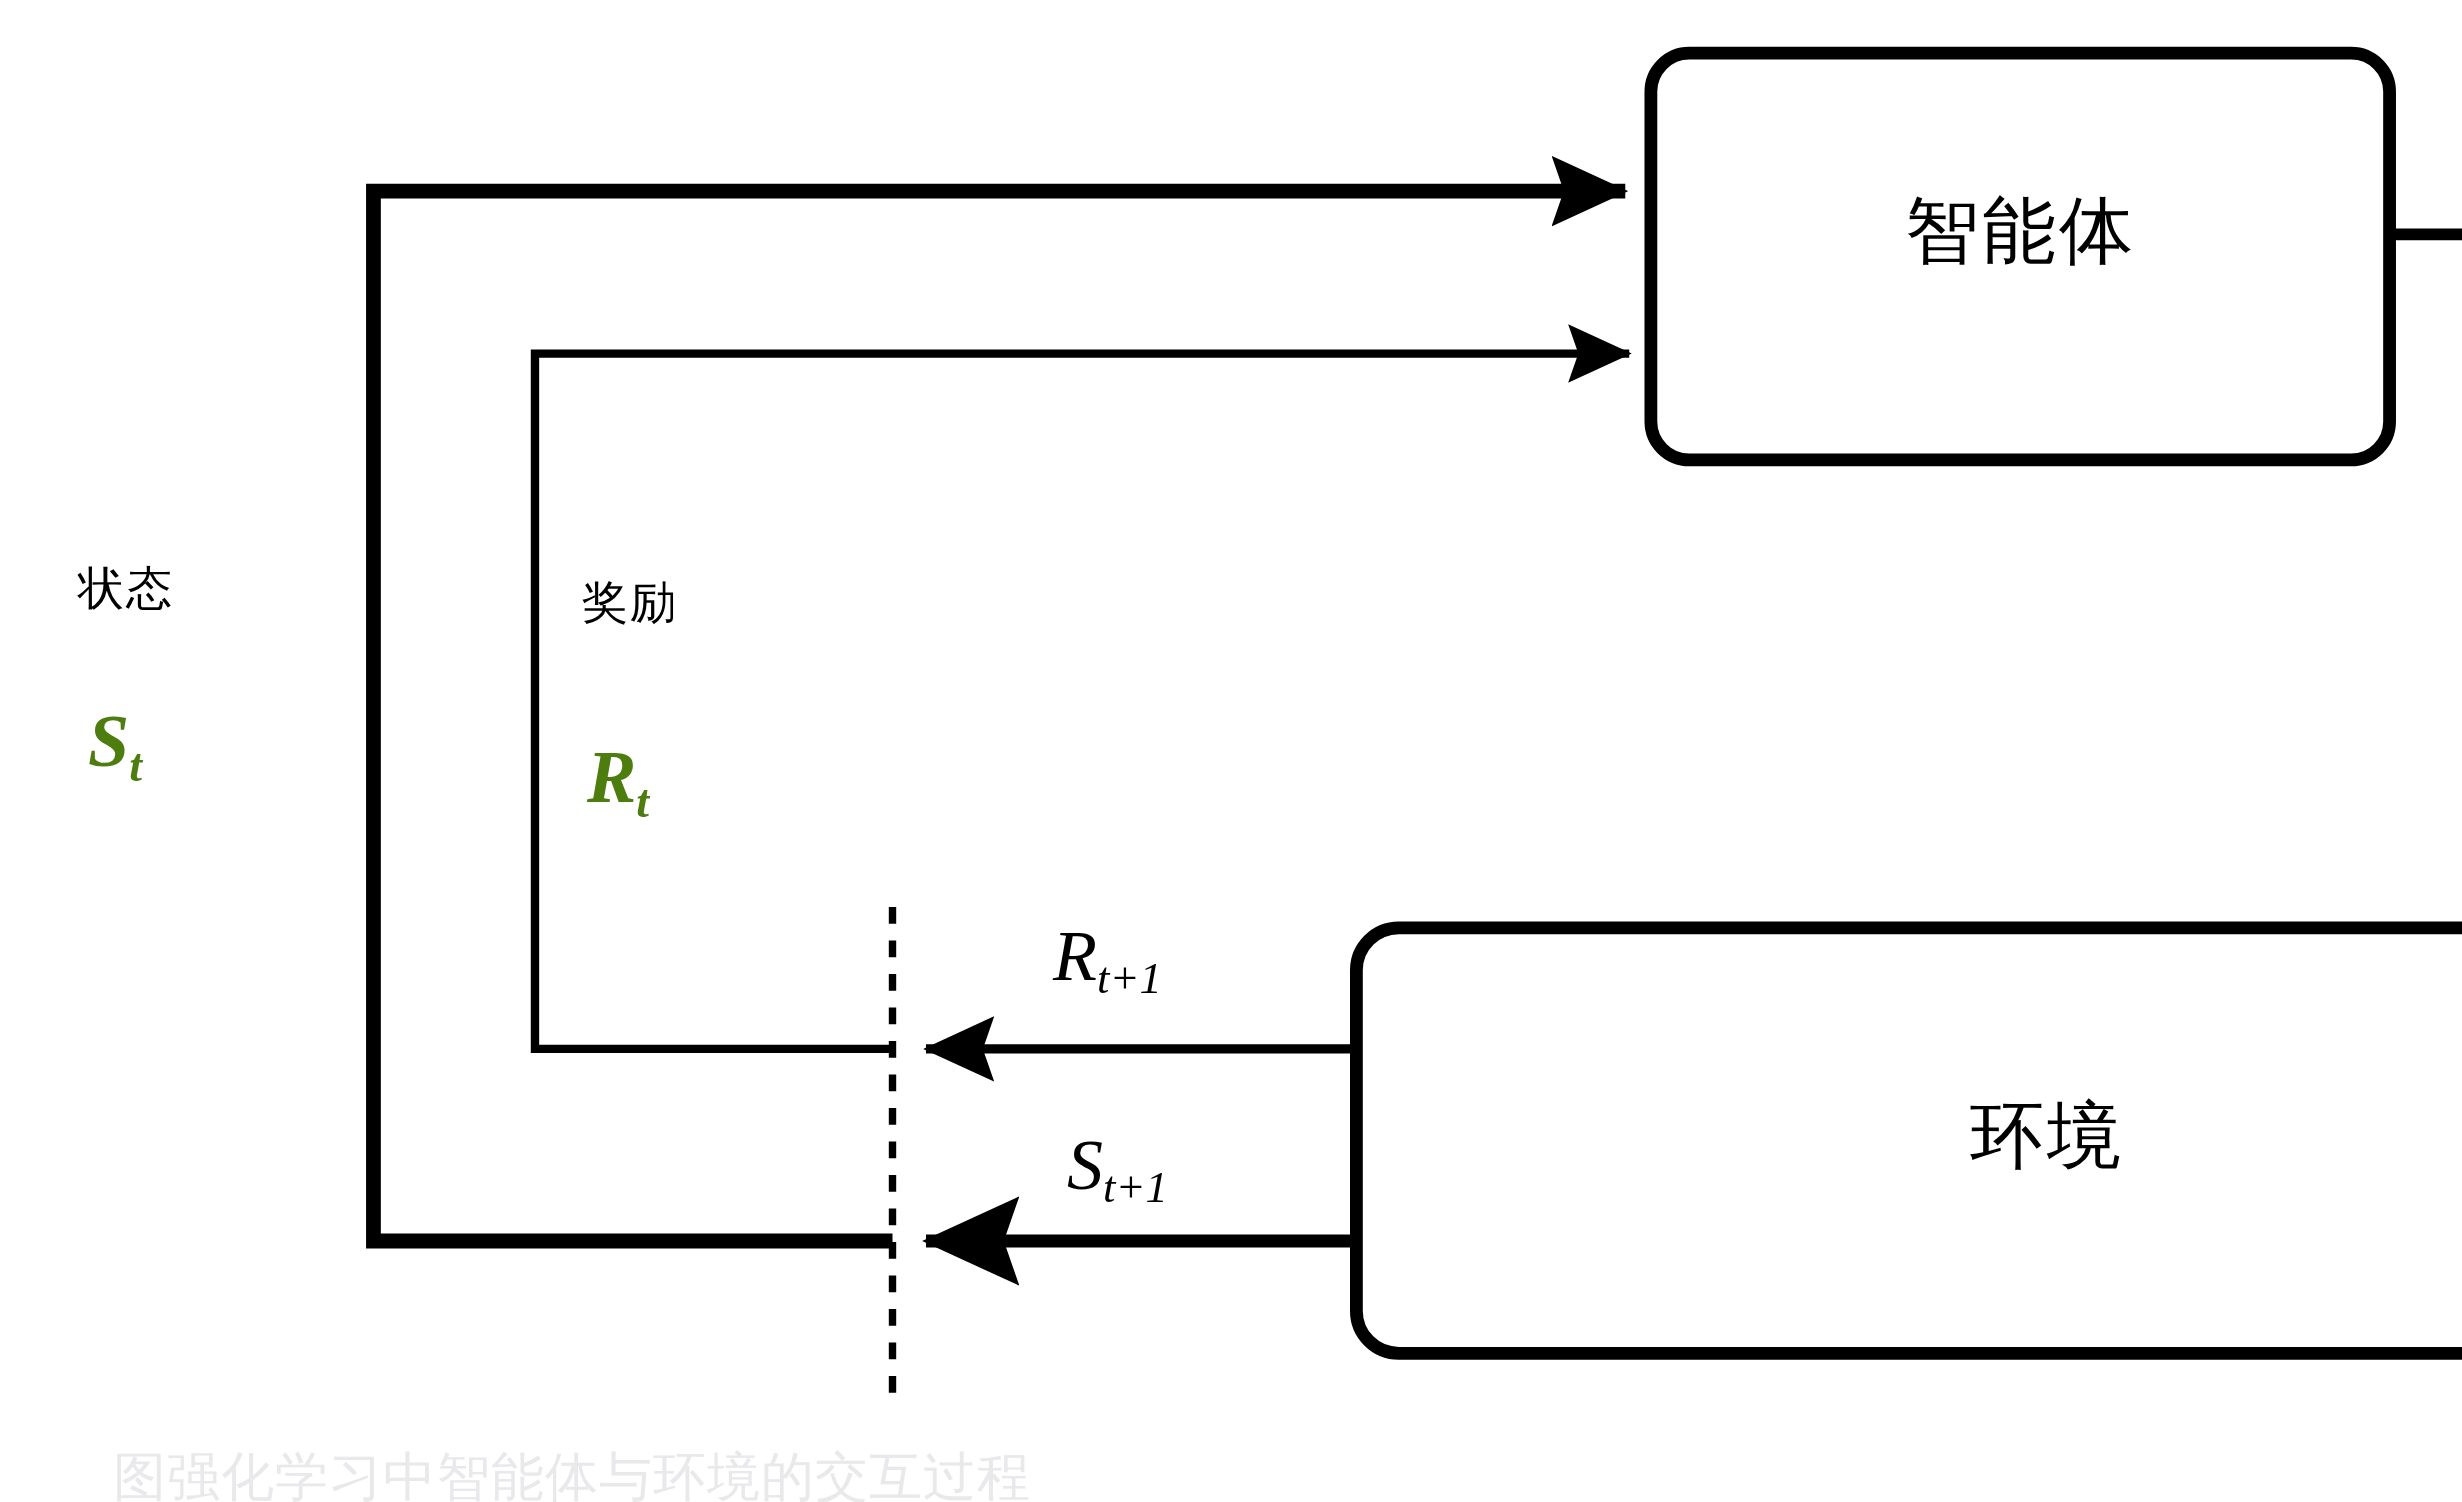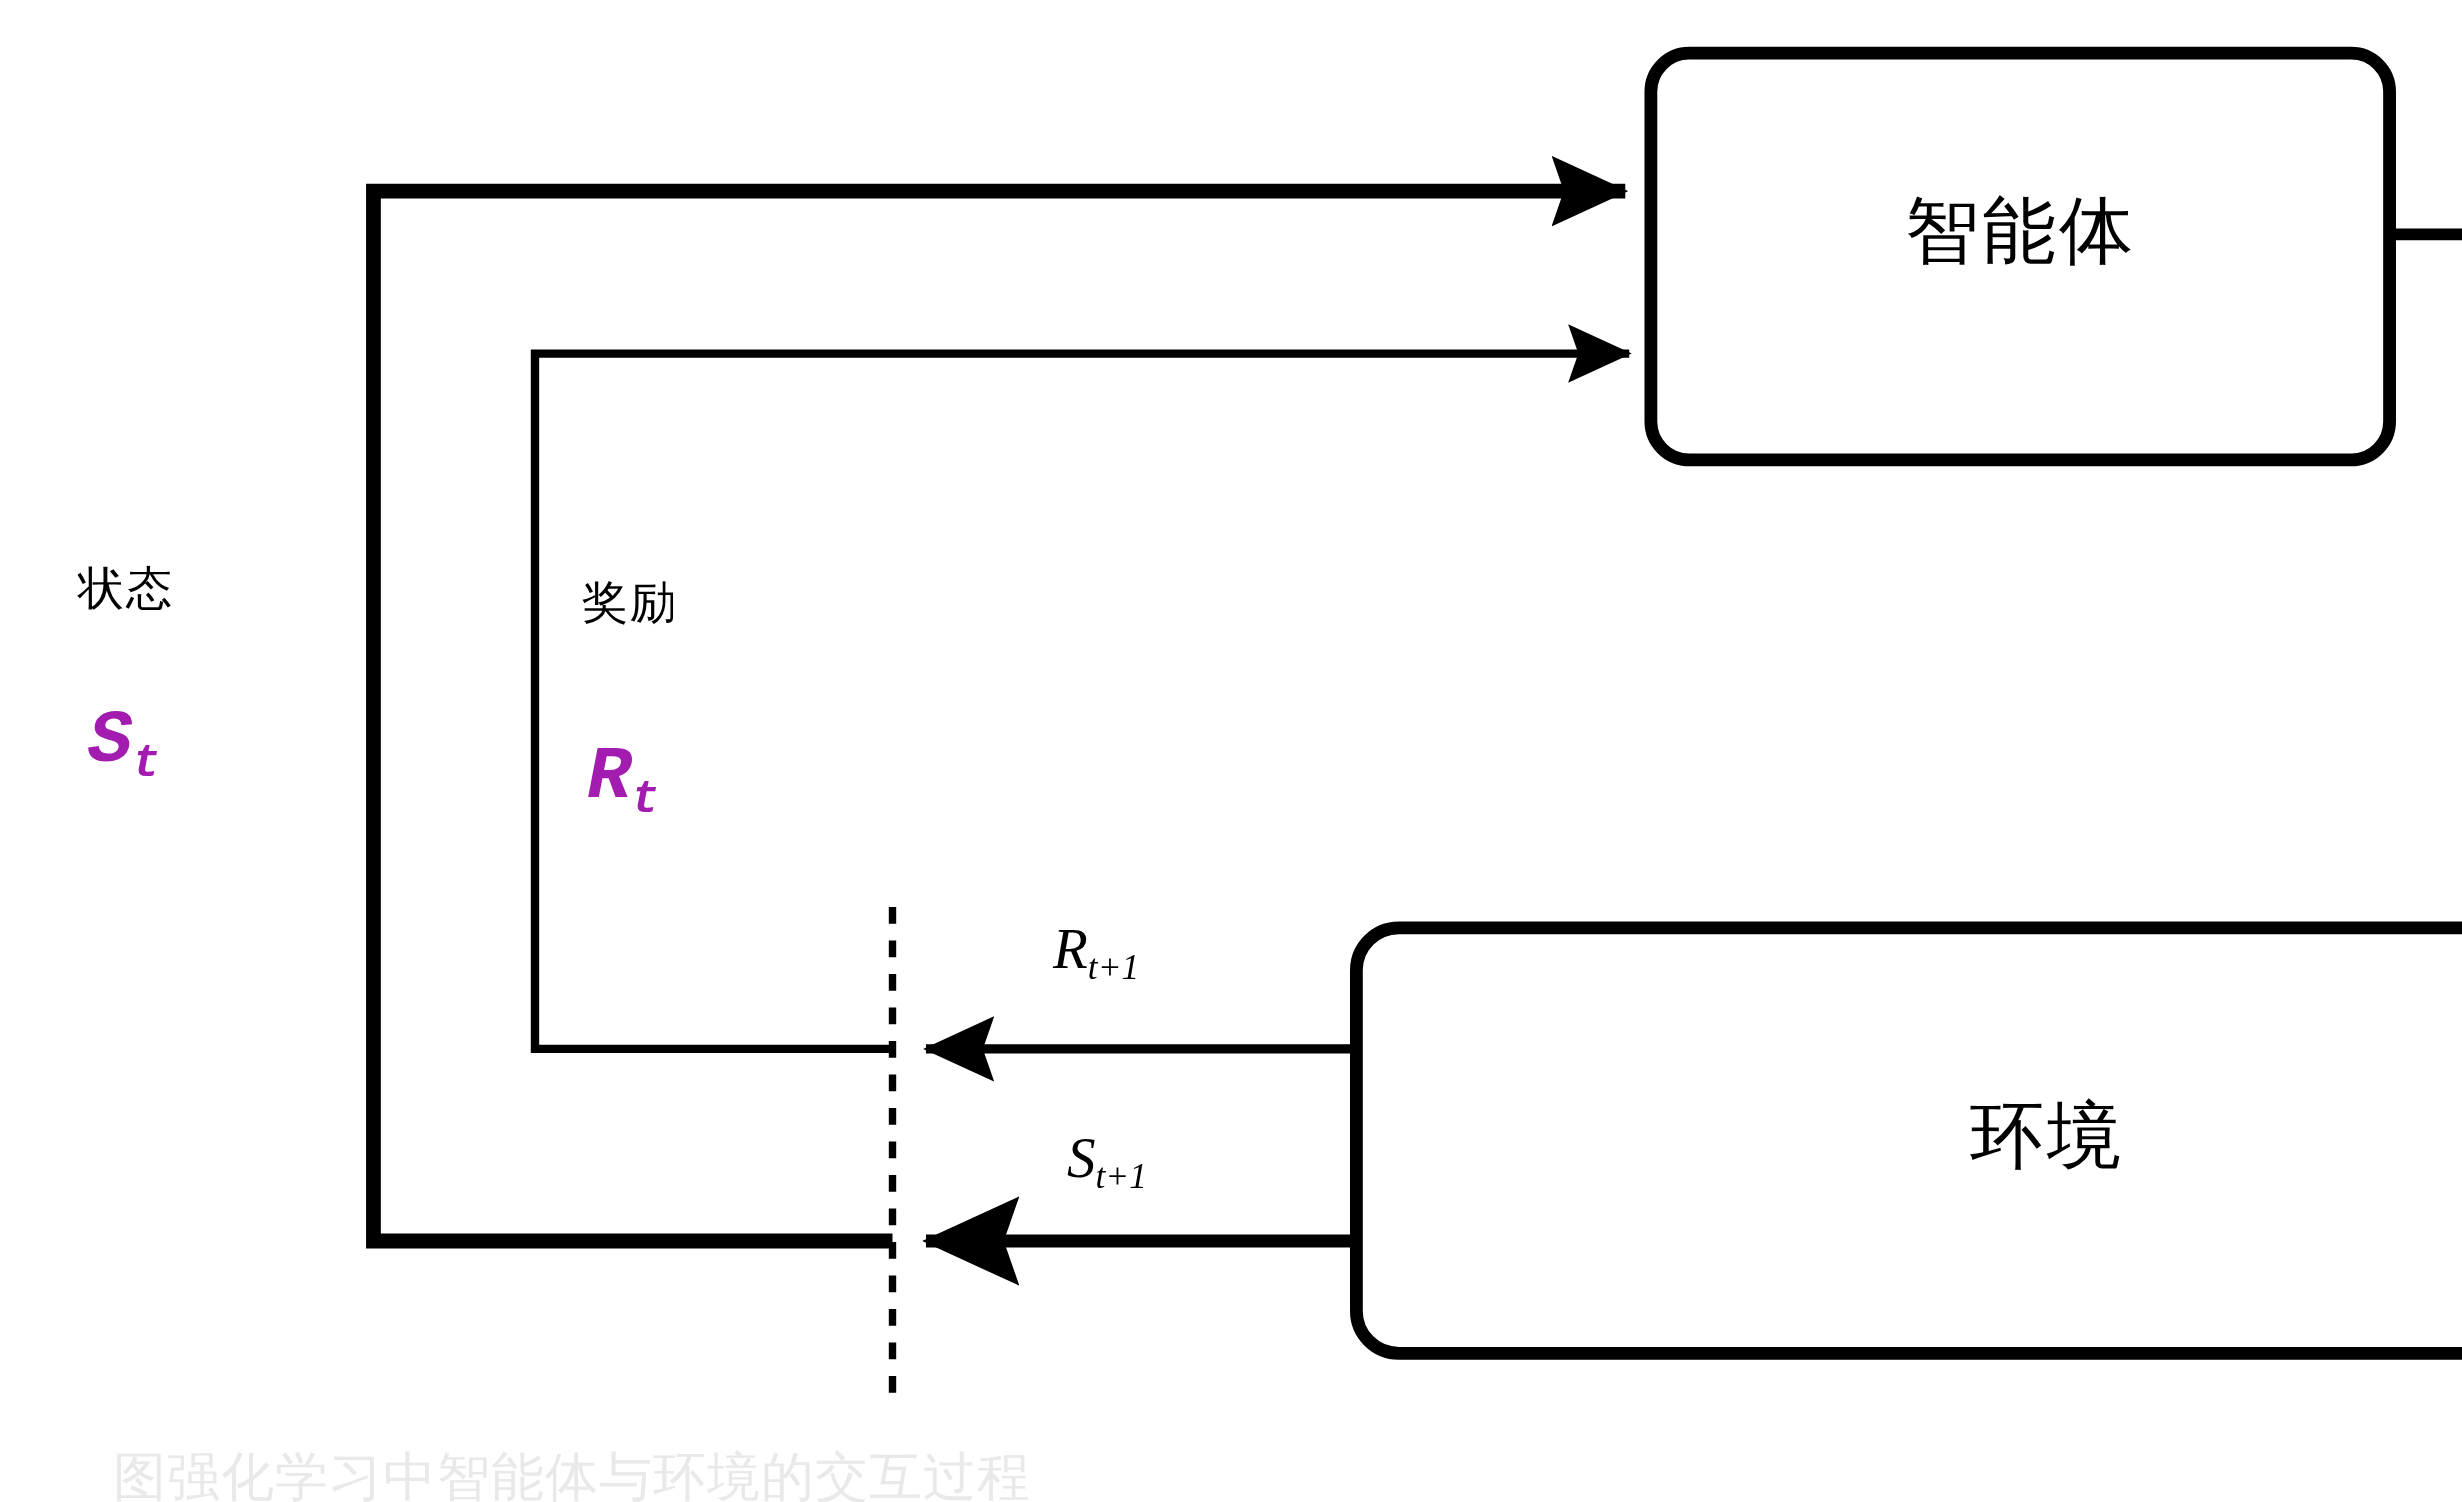--- a/index.html
+++ b/index.html
@@ -39,41 +39,41 @@
     position: absolute;
     color: #000000;
     font-family: "Liberation Serif", "DejaVu Serif", serif;
     font-size: 46px;
     line-height: 1;
     white-space: nowrap;
     letter-spacing: 2px;
   }
   .math-label {
     position: absolute;
-    color: #a21caf;
-    font-family: Liberation Mono, monospace;
+    color: #4d7c0f;
+    font-family: Liberation Serif, serif;
     font-style: italic;
     font-weight: bold;
     font-size: 74px;
     line-height: 1;
     white-space: nowrap;
   }
   .math-label .sub {
     font-size: 0.62em;
     font-style: italic;
     font-weight: bold;
     vertical-align: -0.32em;
     letter-spacing: 0;
   }
   .edge-math {
     position: absolute;
     color: #000000;
     font-family: "Liberation Serif", "DejaVu Serif", serif;
     font-style: italic;
-    font-size: 57px;
+    font-size: 72px;
     line-height: 1;
     white-space: nowrap;
   }
   .edge-math .sub {
     font-size: 0.62em;
     font-style: italic;
     vertical-align: -0.30em;
   }
   .caption {
     position: absolute;

